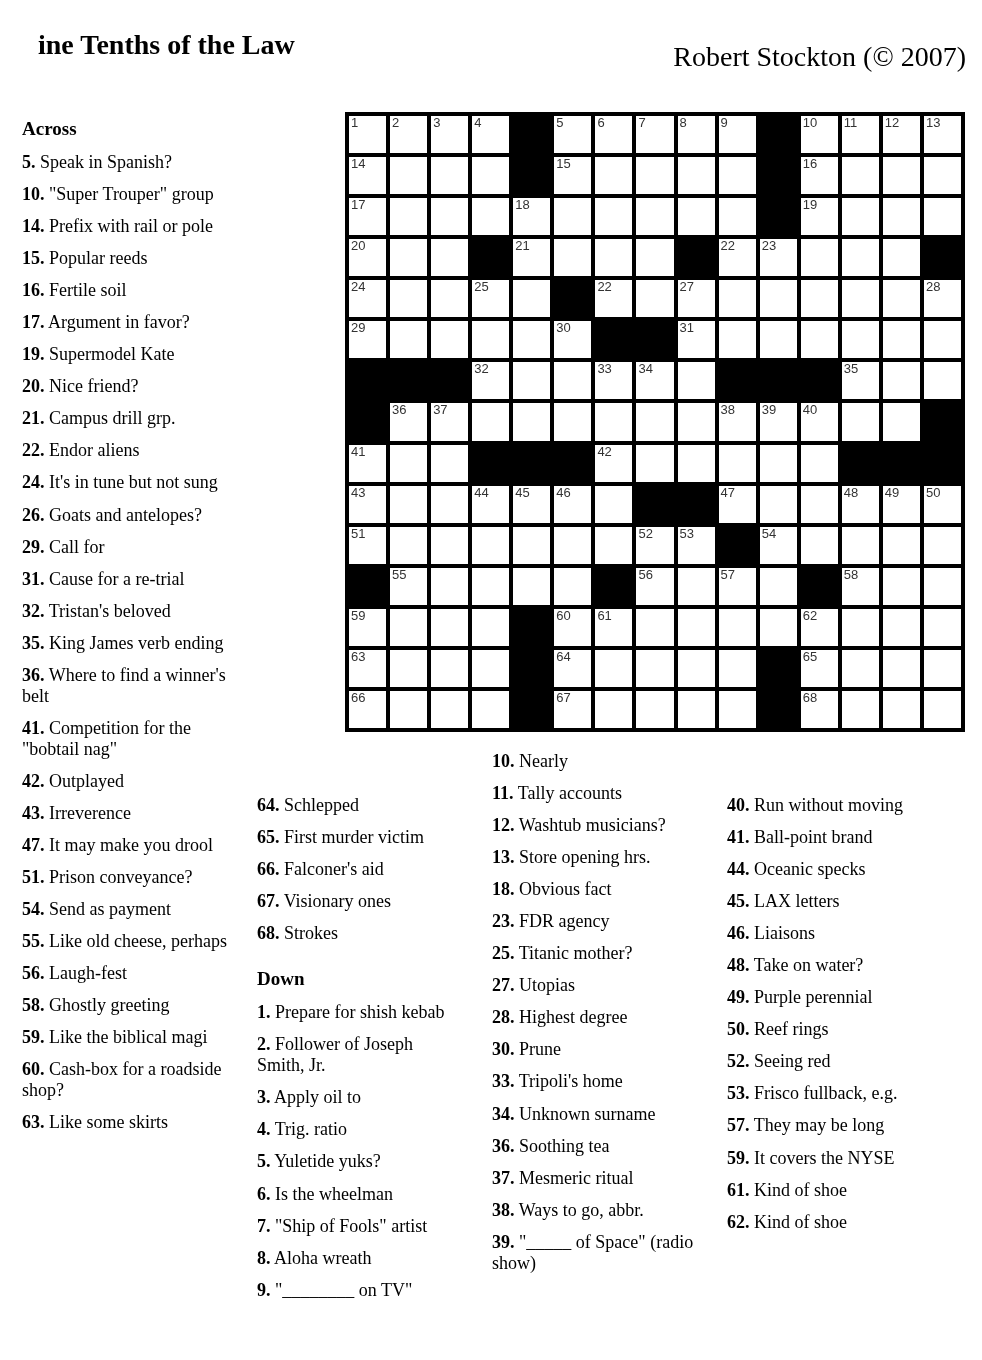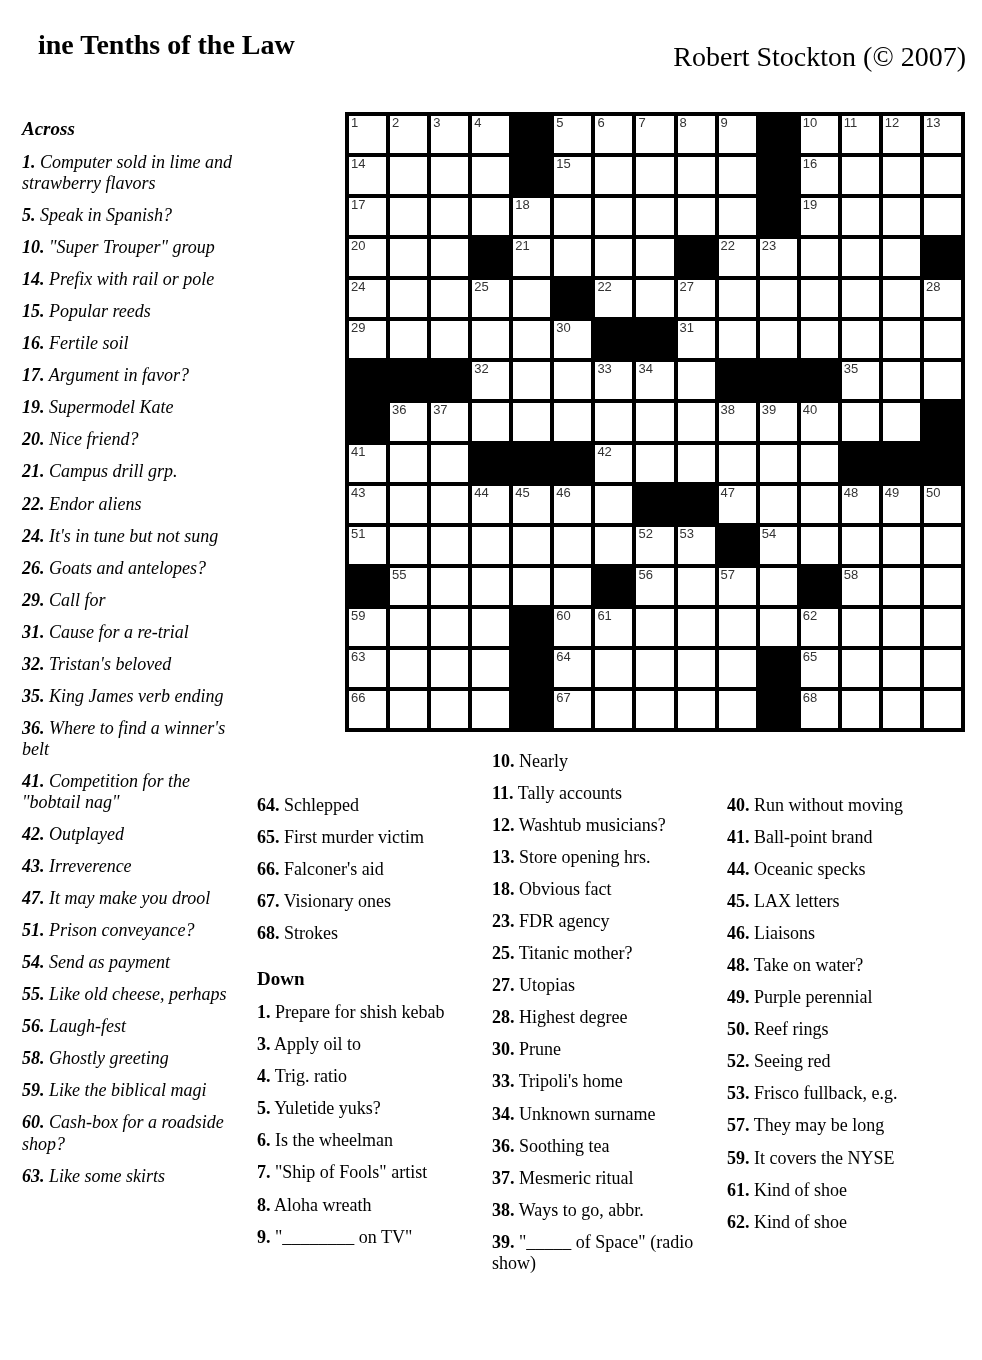--- a/index.html
+++ b/index.html
@@ -30,21 +30,21 @@
     gap:4px; padding:4px;
   }
   .cell { background:#ffffff; position:relative; }
   .cell.black { background:#000000; }
   .cellnum {
     position:absolute; top:0; left:2px;
     font-family:"Liberation Sans","DejaVu Sans",sans-serif;
     font-size:13px; line-height:1.15; color:#333333;
   }
   .col { position:absolute; }
-  #col1 { left:22px;  top:118px; width:222px;font-style:italic; }
+  #col1 { left:22px;  top:118px; width:222px; }
   #col2 { left:257px; top:795px; width:206px; }
   #col3 { left:492px; top:751px; width:218px; }
   #col4 { left:727px; top:795px; width:248px; }
   .list-header {
     font-size:19px; font-weight:bold;
     margin:0 0 12px 0;
   }
   .down-header { margin-top:24px; }
   .clue { font-size:18px; line-height:1.17; margin-bottom:11px; }
   .clue b { font-weight:bold; }
@@ -415,21 +415,20 @@
       <span class="cellnum">68</span>
     </div>
     <div class="cell"></div>
     <div class="cell"></div>
     <div class="cell"></div>
   </div>
 
 <div class="col" id="col1">
   <div class="list-header">Across</div>
   <div id="col1-clues">
-      <div class="clue"><b>1.</b> Computer sold in lime and strawberry flavors</div>
       <div class="clue"><b>5.</b> Speak in Spanish?</div>
       <div class="clue"><b>10.</b> "Super Trouper" group</div>
       <div class="clue"><b>14.</b> Prefix with rail or pole</div>
       <div class="clue"><b>15.</b> Popular reeds</div>
       <div class="clue"><b>16.</b> Fertile soil</div>
       <div class="clue"><b>17.</b> Argument in favor?</div>
       <div class="clue"><b>19.</b> Supermodel Kate</div>
       <div class="clue"><b>20.</b> Nice friend?</div>
       <div class="clue"><b>21.</b> Campus drill grp.</div>
       <div class="clue"><b>22.</b> Endor aliens</div>
@@ -459,20 +458,21 @@
   <div id="col2-across">
       <div class="clue"><b>64.</b> Schlepped</div>
       <div class="clue"><b>65.</b> First murder victim</div>
       <div class="clue"><b>66.</b> Falconer's aid</div>
       <div class="clue"><b>67.</b> Visionary ones</div>
       <div class="clue"><b>68.</b> Strokes</div>
     </div>
   <div class="list-header down-header">Down</div>
   <div id="col2-down">
       <div class="clue"><b>1.</b> Prepare for shish kebab</div>
+      <div class="clue"><b>2.</b> Follower of Joseph Smith, Jr.</div>
       <div class="clue"><b>3.</b> Apply oil to</div>
       <div class="clue"><b>4.</b> Trig. ratio</div>
       <div class="clue"><b>5.</b> Yuletide yuks?</div>
       <div class="clue"><b>6.</b> Is the wheelman</div>
       <div class="clue"><b>7.</b> "Ship of Fools" artist</div>
       <div class="clue"><b>8.</b> Aloha wreath</div>
       <div class="clue"><b>9.</b> "________ on TV"</div>
     </div>
 </div>
 

